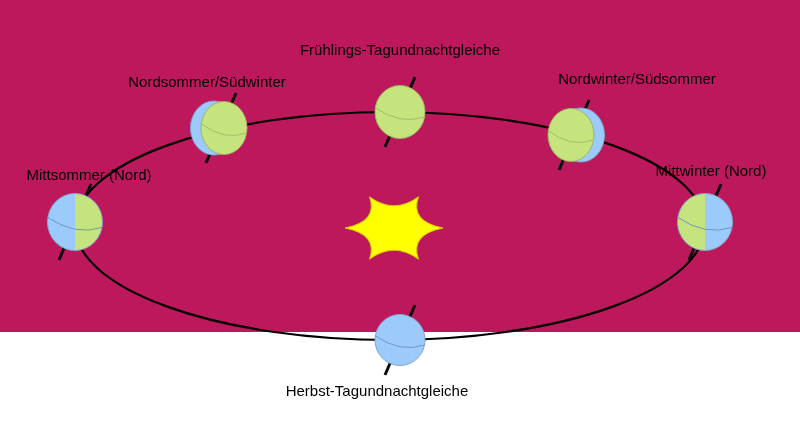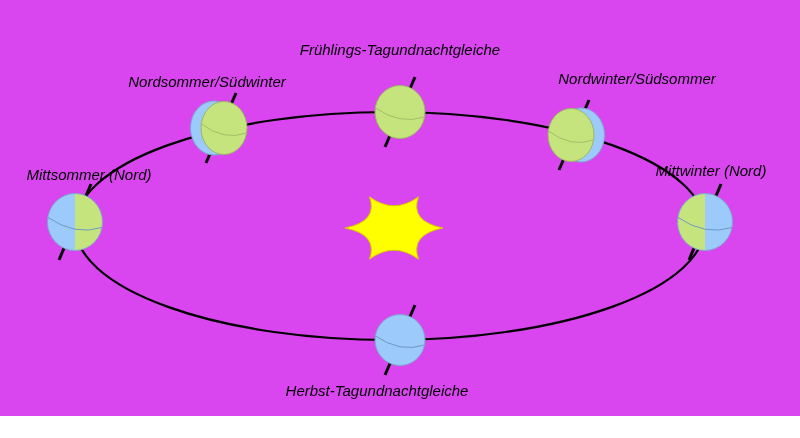--- a/index.html
+++ b/index.html
@@ -7,23 +7,22 @@
     padding: 0;
     width: 800px;
     height: 438px;
     background: #ffffff;
     overflow: hidden;
     font-family: "Liberation Sans", sans-serif;
   }
   .diagram-wrap {
     position: relative;
     width: 800px;
-    height: 416px;
-    background: #d946ef;
-    font-style: italic;
+    height: 332px;
+    background: #be185d;
   }
   svg { display: block; }
   text.season-label {
     font-family: "Liberation Sans", sans-serif;
     font-size: 15px;
     fill: #000000;
   }
 </style>
 </head>
 <body>

